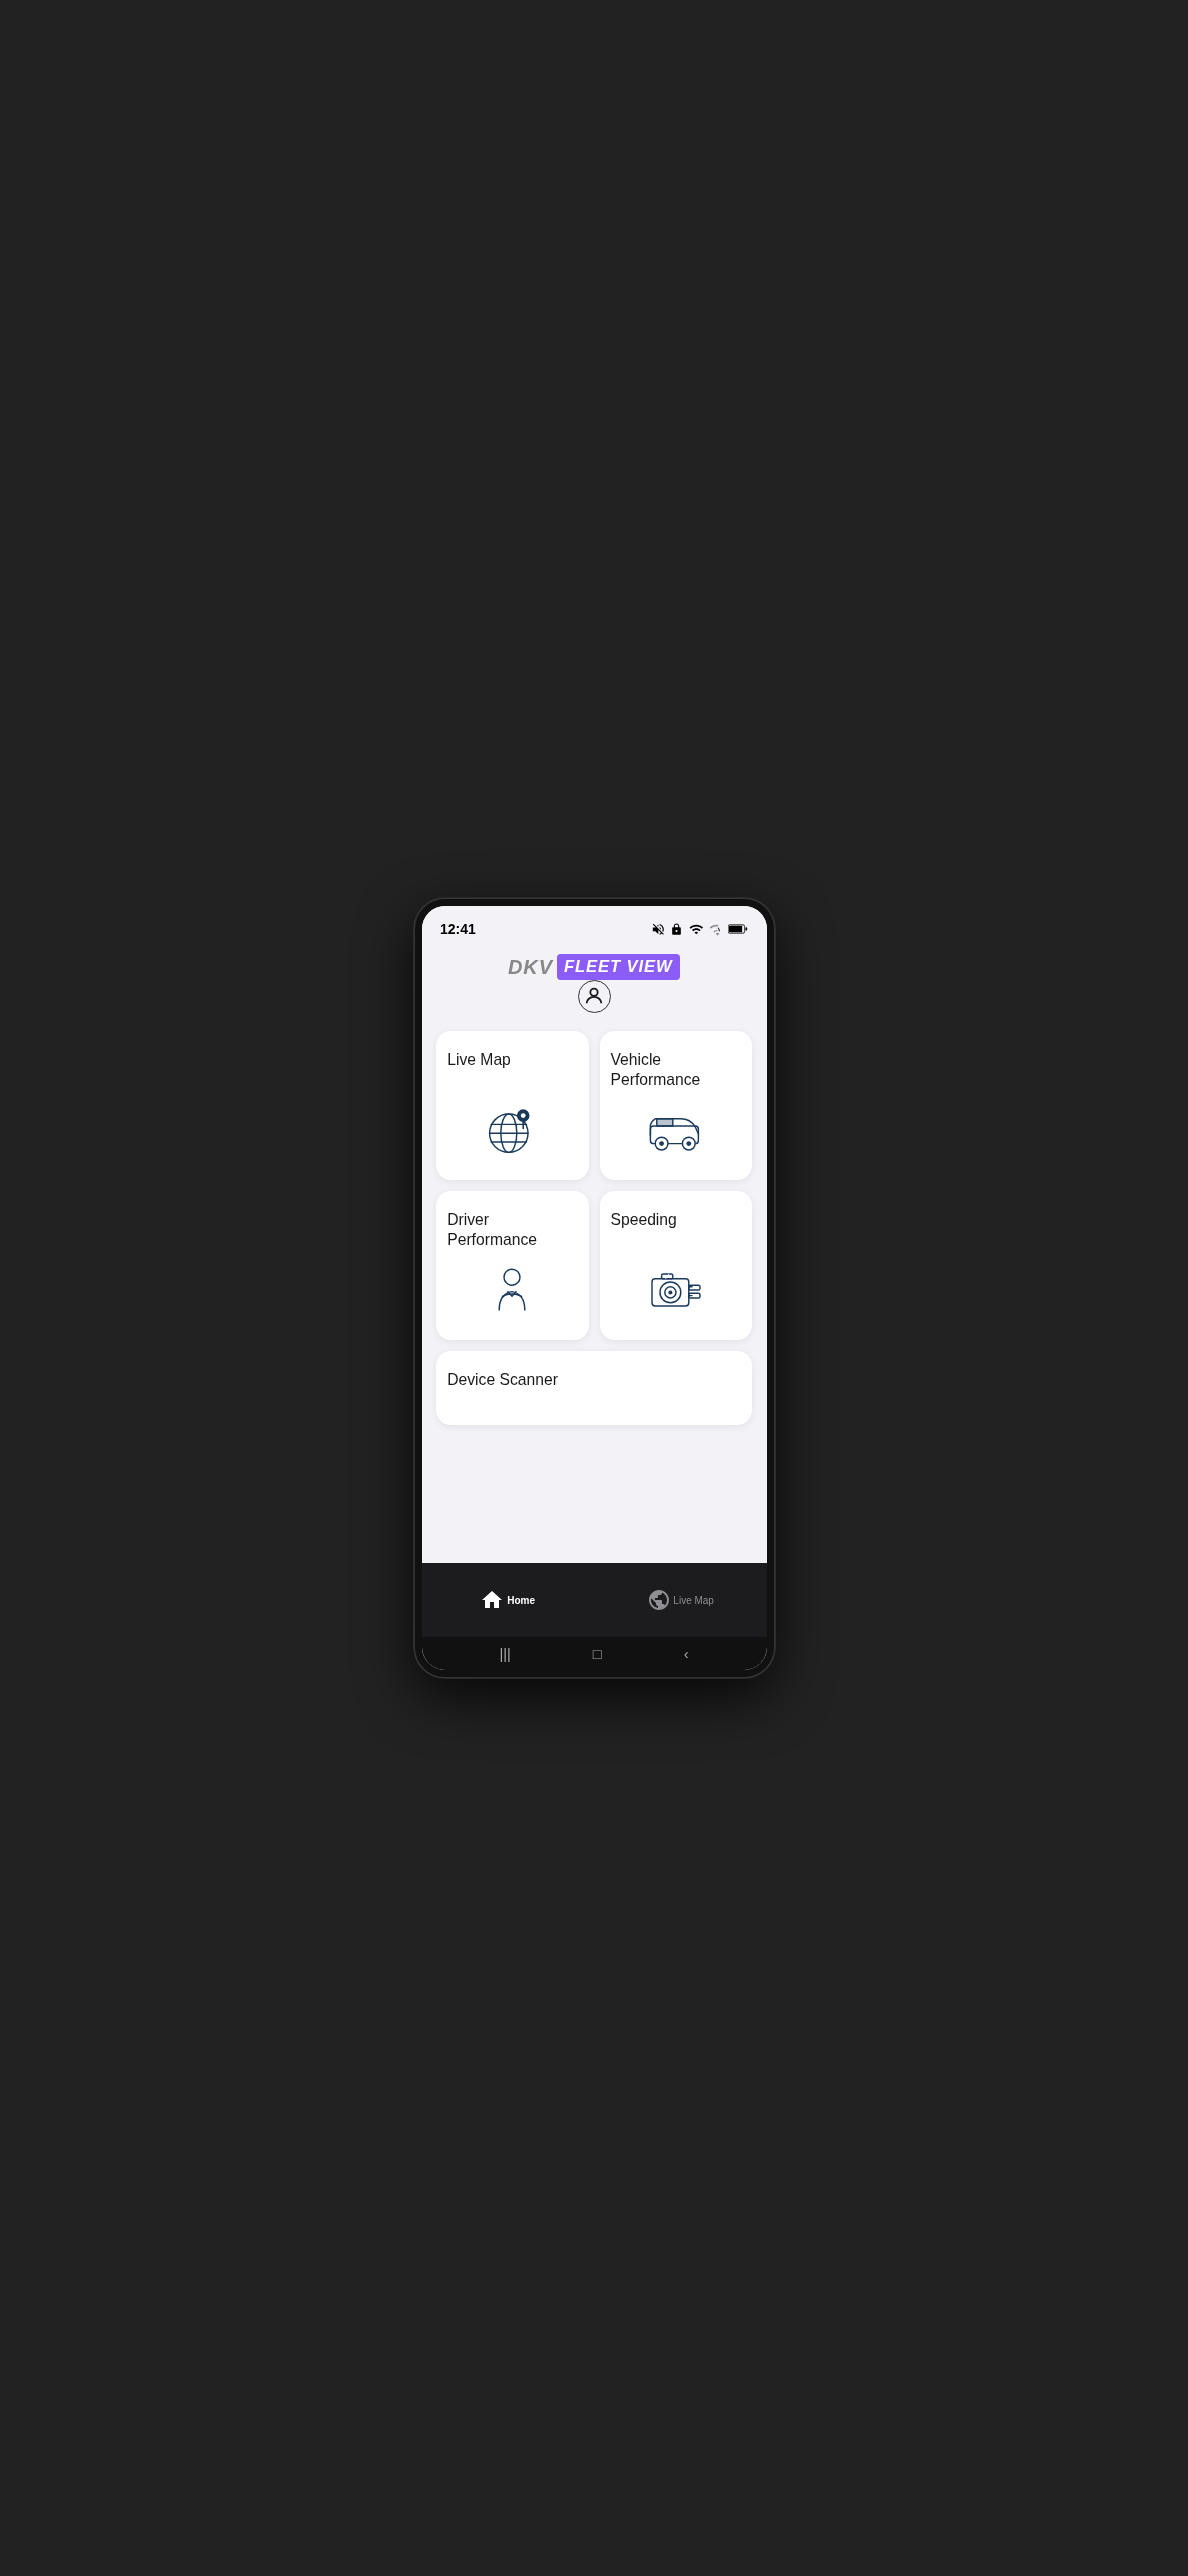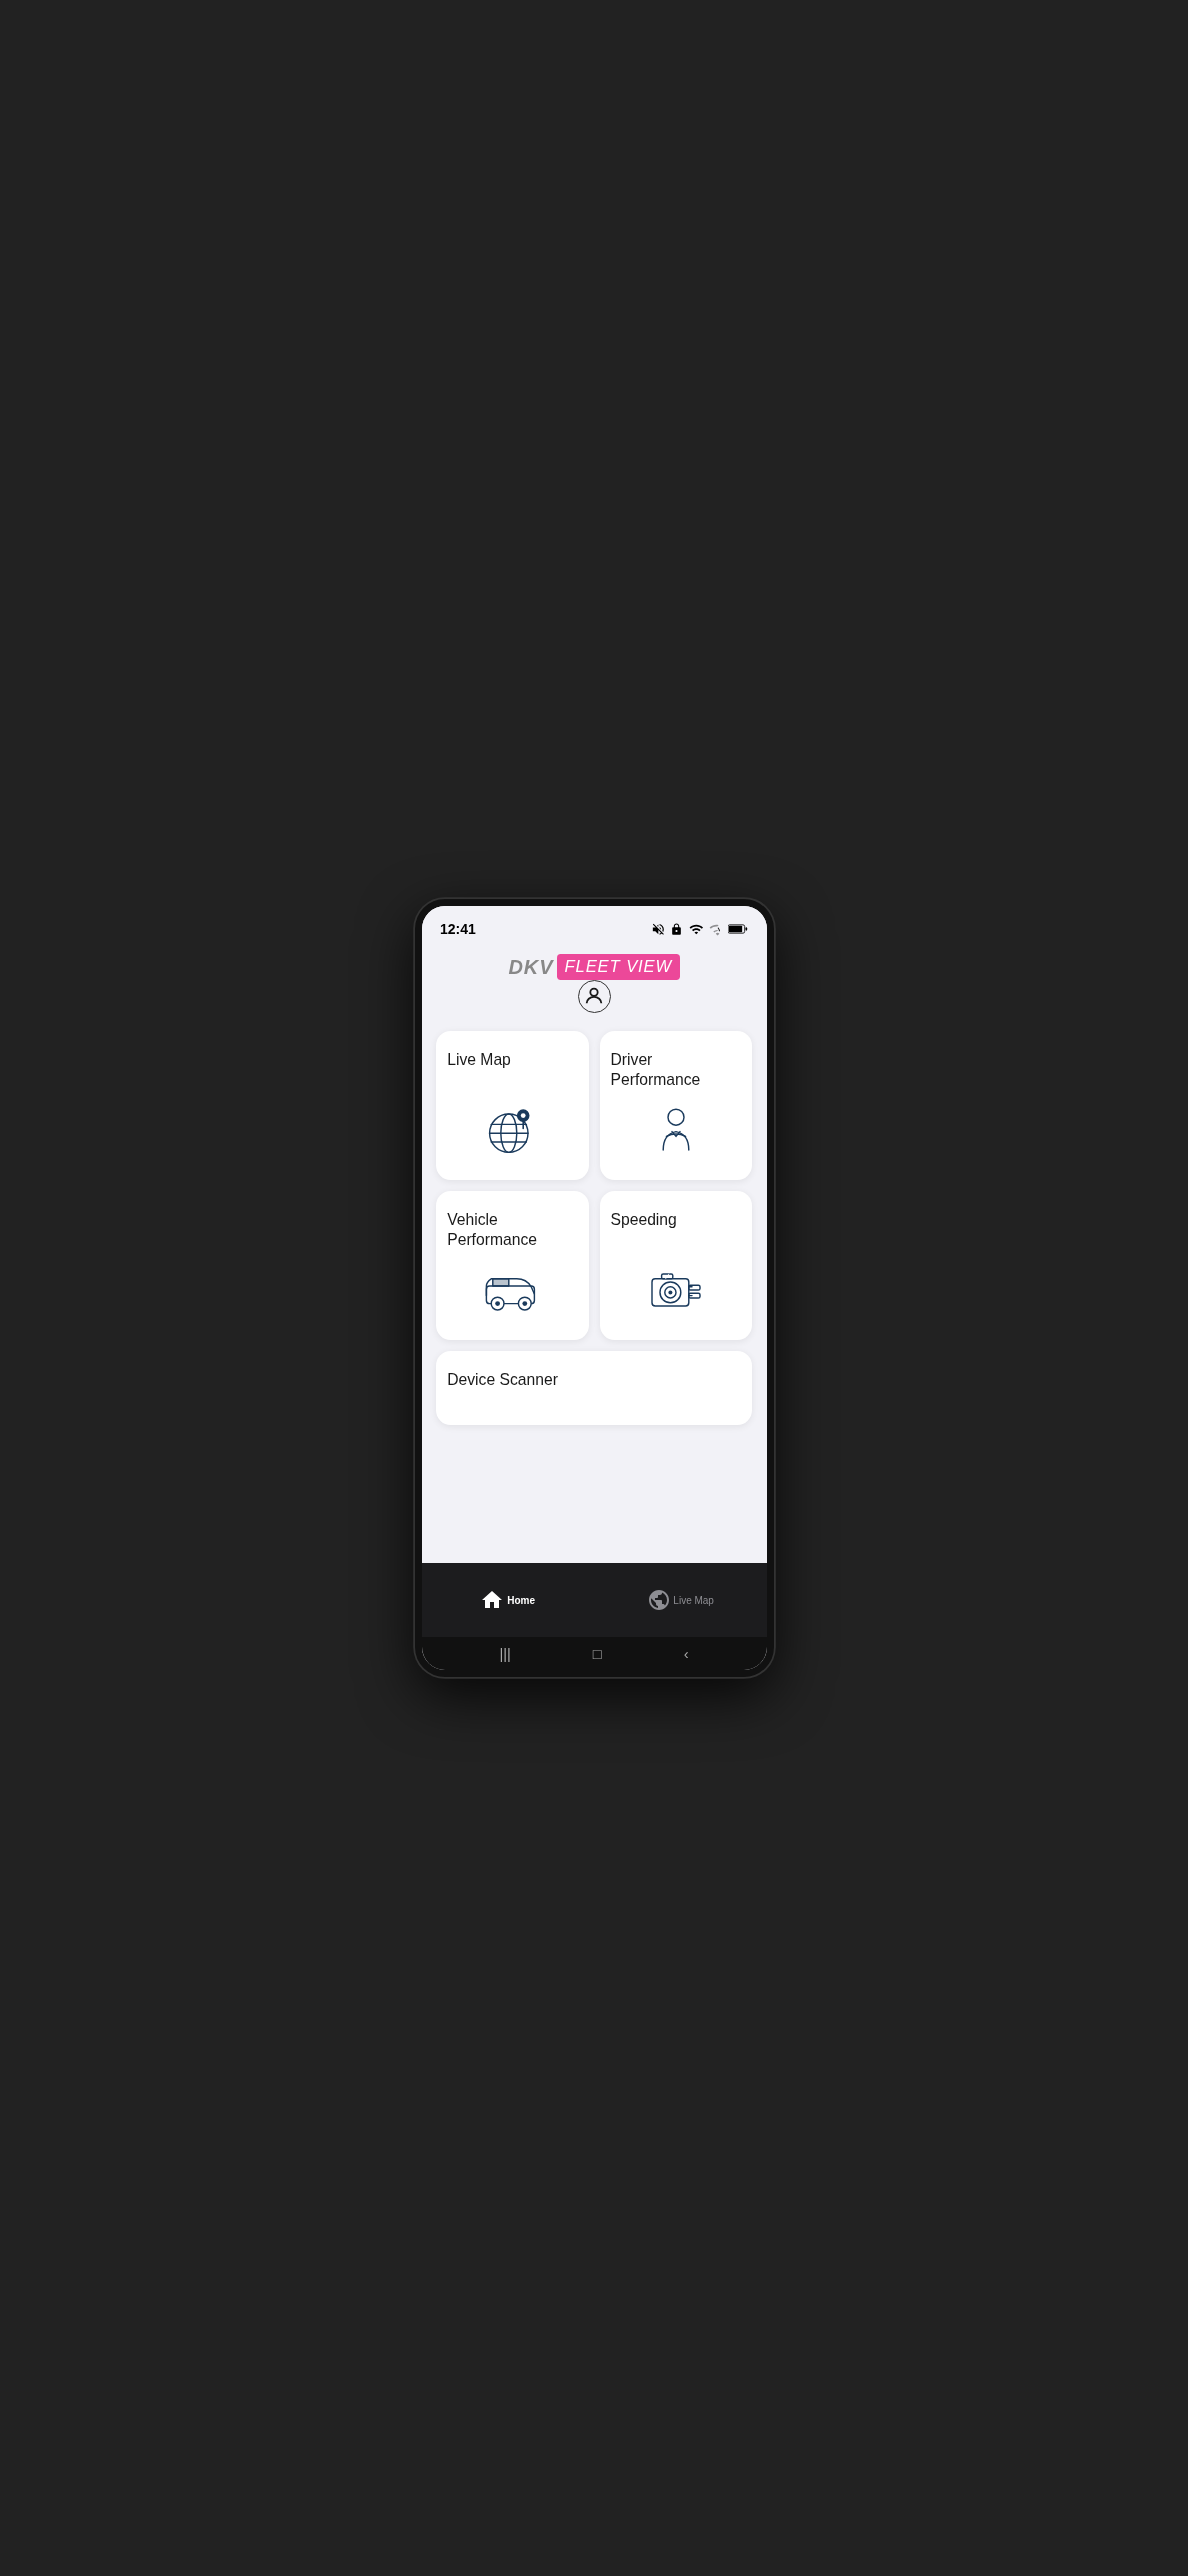--- a/index.html
+++ b/index.html
@@ -73,24 +73,24 @@
 
     .logo-dkv {
       font-size: 20px;
       font-weight: 700;
       color: #888;
       letter-spacing: 0.9px;
       font-style: italic;
     }
 
     .logo-fleet {
-      background: #ec4899;
+      background: #8b5cf6;
       color: white;
       font-size: 16.6px;
-      font-weight: 400;
+      font-weight: 700;
       font-style: italic;
       padding: 2.8px 7.4px;
       border-radius: 3.7px;
       margin-left: 3.7px;
       letter-spacing: 0.9px;
     }
 
     .profile-icon {
       width: 33px;
       height: 33px;
@@ -292,53 +292,53 @@
 
             <circle cx="54" cy="22" r="7" fill="#1a3a5c" stroke="#1a3a5c"></circle>
             <circle cx="54" cy="22" r="3" fill="white" stroke="none"></circle>
             <path d="M54 29 L54 38" stroke="#1a3a5c" stroke-width="2"></path>
           </svg>
         </div>
       </div>
 
 
       <div class="menu-card">
-        <span class="menu-card-label">Driver Performance</span>
-        <div class="menu-card-icon">
-          <svg viewBox="0 0 80 80">
-
-            <circle cx="40" cy="24" r="10"></circle>
-
-            <path d="M24 65 C24 52 30 44 40 42 C50 44 56 52 56 65"></path>
-
-            <path d="M28 48 Q40 42 52 48"></path>
-
-            <path d="M35 42 L40 48 L45 42"></path>
-          </svg>
-        </div>
-      </div>
-
-      <div class="menu-card">
         <span class="menu-card-label">Vehicle Performance</span>
         <div class="menu-card-icon">
           <svg viewBox="0 0 80 80">
 
             <rect x="8" y="35" width="60" height="22" rx="4" ry="4"></rect>
             <path d="M8 47 L8 35 Q8 30 14 26 L46 26 Q58 26 64 36 L68 45"></path>
 
             <path d="M16 35 L16 26 L36 26 L36 35 Z" fill="rgba(26,58,92,0.3)"></path>
 
             <circle cx="22" cy="57" r="8" fill="white" stroke="#1a3a5c" stroke-width="1.8"></circle>
             <circle cx="22" cy="57" r="3" fill="#1a3a5c" stroke="none"></circle>
             <circle cx="56" cy="57" r="8" fill="white" stroke="#1a3a5c" stroke-width="1.8"></circle>
             <circle cx="56" cy="57" r="3" fill="#1a3a5c" stroke="none"></circle>
           </svg>
         </div>
       </div>
 
+      <div class="menu-card">
+        <span class="menu-card-label">Driver Performance</span>
+        <div class="menu-card-icon">
+          <svg viewBox="0 0 80 80">
+
+            <circle cx="40" cy="24" r="10"></circle>
+
+            <path d="M24 65 C24 52 30 44 40 42 C50 44 56 52 56 65"></path>
+
+            <path d="M28 48 Q40 42 52 48"></path>
+
+            <path d="M35 42 L40 48 L45 42"></path>
+          </svg>
+        </div>
+      </div>
+
 
       <div class="menu-card">
         <span class="menu-card-label">Speeding</span>
         <div class="menu-card-icon">
           <svg viewBox="0 0 80 80">
 
             <rect x="10" y="26" width="46" height="34" rx="4" ry="4"></rect>
 
             <circle cx="33" cy="43" r="13"></circle>
 

